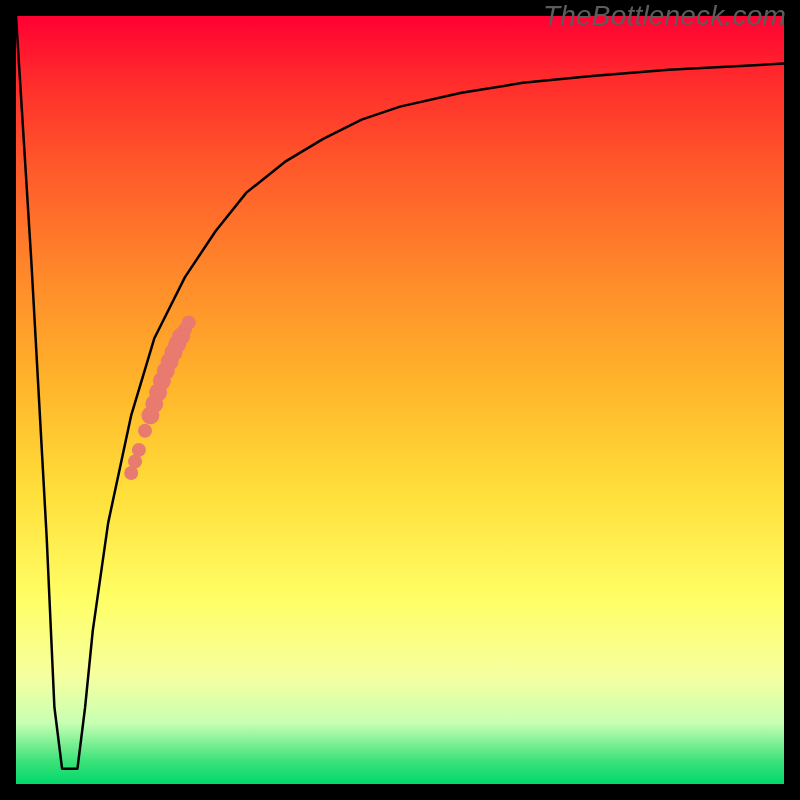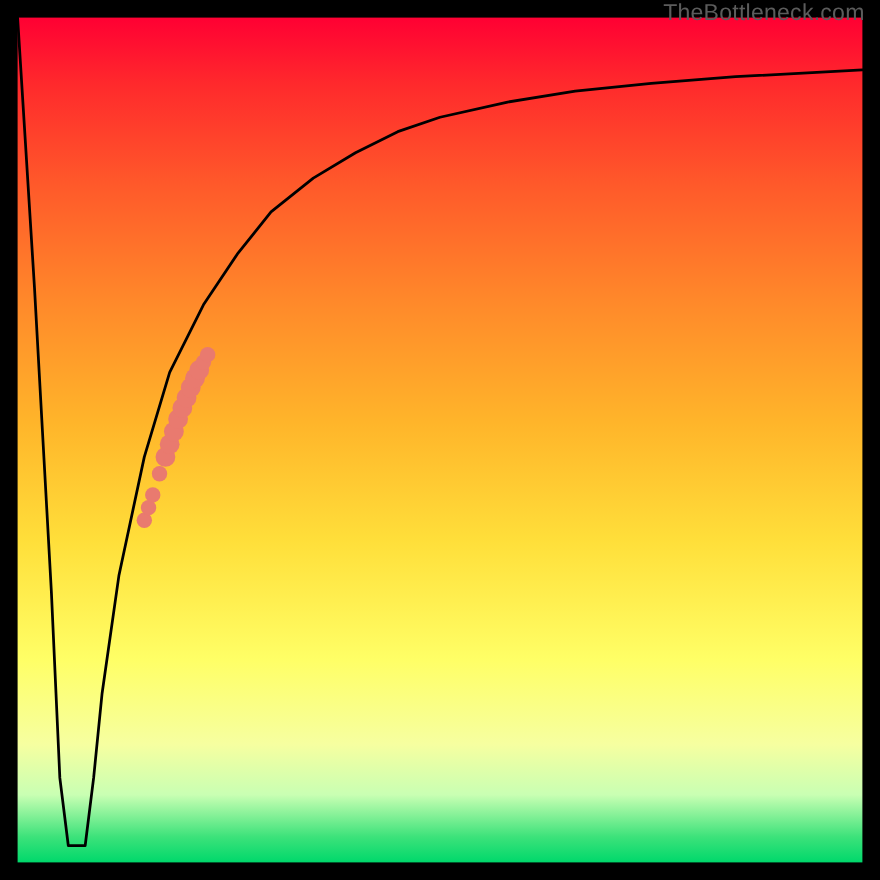--- a/index.html
+++ b/index.html
@@ -50,25 +50,26 @@
     top: 16px;
     width: 768px;
     height: 768px;
     overflow: visible;
   }
   .watermark {
     position: absolute;
     top: 0px;
     right: 14px;
     color: #5c5c5c;
-    font-size: 21px;
+    font-size: 28px;
     font-weight: 500;
     letter-spacing: 0.2px;
     text-align: right;
     pointer-events: none;
+    font-style: italic;
   }
 </style>
 </head>
 <body>
 
 <div class="stage">
 
   <div class="plot-frame"></div>
 
   <svg class="curve-layer" viewBox="0 0 768 768">

